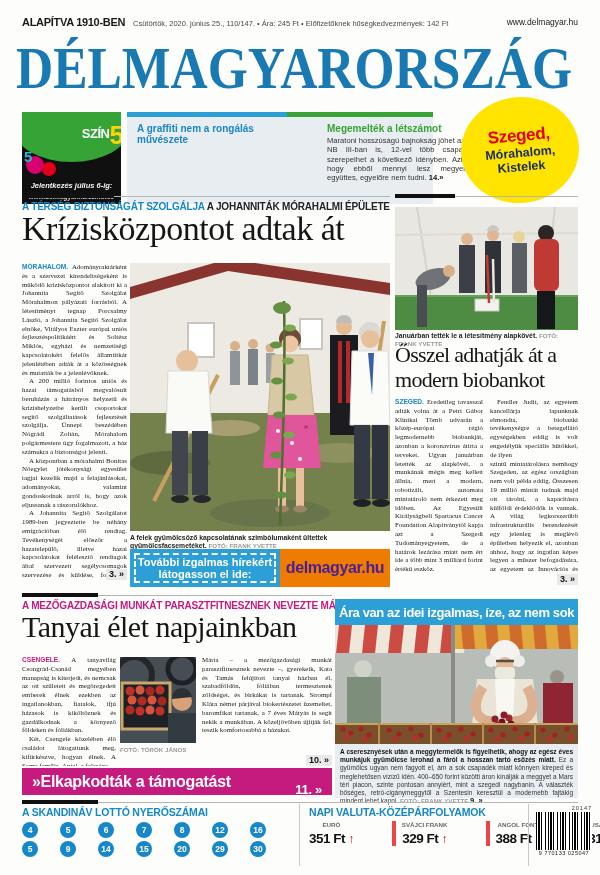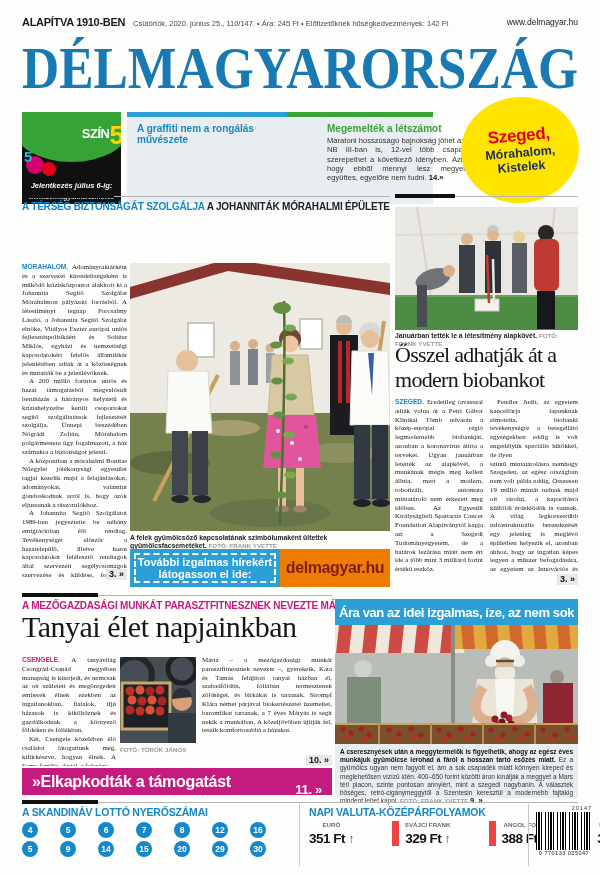--- a/index.html
+++ b/index.html
@@ -8,21 +8,21 @@
     position:relative; width:600px; height:875px; margin:0 auto;
     background:#fdfdfc; overflow:hidden;
     font-family:"Liberation Sans", sans-serif; color:#1a1a1a;
   }
   .abs { position:absolute; }
 
   
   .founded { left:22px; top:16px; font-size:11px; font-weight:bold; letter-spacing:-0.3px; }
   .dateline { left:133px; top:19px; font-size:7.5px; color:#4a4a4a; }
   .website { right:22px; top:17px; font-size:8.5px; font-weight:normal; }
-  .masthead-wrap { left:22px; top:30px; width:556px; height:74px; }
+  .masthead-wrap { left:16px; top:30px; width:556px; height:74px; }
 
   
   .rule { border-top:1px solid #b4b4b4; }
   .rule .tick { position:absolute; left:0; top:-3px; height:4px; background:#111; }
 
   
   .promo-box { left:22px; top:112px; width:99px; height:92px; background:#101010; overflow:hidden; }
   .promo-blob { position:absolute; left:-8px; top:-16px; width:115px; height:66px; background:#35a336; border-radius:50%; }
   .promo-word { position:absolute; left:0; top:8px; width:99px; text-align:center; color:#fff; font-weight:bold; font-size:13px; letter-spacing:-0.5px;margin-left:40px;}
   .promo-word .five { color:#ffd400; font-size:26px; vertical-align:-6px; font-weight:bold; }
@@ -68,21 +68,21 @@
   .photo { overflow:hidden; background:#cfcfc8; }
   .photo-main { left:130px; top:263px; width:260px; height:268px; }
   .caption { font-size:6.8px; font-weight:bold; color:#222; line-height:8px; }
   .credit { color:#9a9a9a; font-weight:bold; font-size:6.2px; }
   .caption-main { left:130px; top:534px; width:260px; }
 
   .banner-blue { left:130px; top:549px; width:150px; height:38px; background:#2c9fd6; }
   .banner-blue .dash { position:absolute; left:4px; top:4px; right:4px; bottom:4px; border:2px dashed #fff;
                        display:flex; align-items:center; justify-content:center; text-align:center;
                        color:#fff; font-weight:bold; font-size:11px; line-height:12.5px; }
-  .banner-orange { left:280px; top:549px; width:110px; height:38px; background:#ee7c00; color:#7f1d1d;
+  .banner-orange { left:280px; top:549px; width:110px; height:38px; background:#ee7c00; color:#4c1d95;
                    font-weight:bold; font-size:16px; display:flex; align-items:center; justify-content:center;
                    letter-spacing:-0.4px; }
 
   
   .photo-bio { left:395px; top:207px; width:183px; height:123px; }
   .caption-bio { left:395px; top:332px; width:183px; }
   .headline-bio { left:395px; top:342px; width:186px; font-family:"Liberation Serif", serif;
                   font-size:22px; line-height:25px; letter-spacing:-0.7px; color:#161616; }
   .bio-cols { left:395px; top:398px; width:183px; height:187px; column-count:2; column-gap:7px; }
 
@@ -113,21 +113,21 @@
   
   .foot-title { font-size:10.5px; font-weight:bold; color:#1687c8; letter-spacing:-0.2px; }
   .lotto-title { left:22px; top:806px; }
   .lotto-row { left:22px; display:flex; gap:22px; }
   .lr1 { top:822px; } .lr2 { top:841px; }
   .ball { width:16px; height:16px; border-radius:50%; background:#1687c8; color:#fff; font-weight:bold;
           font-size:8.5px; display:flex; align-items:center; justify-content:center; }
   .vsep { width:1px; background:#c8c8c8; top:804px; height:62px; }
   .curr-title { left:309px; top:806px; }
   .curr-row { left:309px; top:821px; display:flex;gap:32px; }
-  .curr-cell { padding:0 6px; border-left:7px solid #ef4444; display:flex; flex-direction:column; align-items:center; }
+  .curr-cell { padding:0 6px; border-left:4px solid #ef4444; display:flex; flex-direction:column; align-items:center; }
   .curr-cell.firstc { border-left:none; padding-left:0; }
   .curr-name { font-size:6.2px; font-weight:bold; color:#6a6a6a; white-space:nowrap; margin-bottom:3px; }
   .curr-val { font-size:13.5px; font-weight:bold; color:#111; white-space:nowrap; letter-spacing:-0.5px; }
   .curr-val .arr { color:#e30613; font-size:12px; }
   .barcode { left:536px; top:805px; width:56px; height:58px; }
   .bc-top { text-align:right; font-size:5.5px; color:#333; letter-spacing:1px; }
   .bc-bars { height:38px; margin-top:1px;
     background:repeating-linear-gradient(90deg,#000 0 1px,#fff 1px 2px,#000 2px 4px,#fff 4px 5px,#000 5px 6px,#fff 6px 9px,#000 9px 10px,#fff 10px 12px); }
   .bc-num { text-align:center; font-size:5.5px; color:#222; letter-spacing:0.5px; }
 </style>
@@ -178,20 +178,21 @@
       <div class="tick" style="width:92px;"></div>
     </div>
   <div class="abs rule" style="left:395px; top:196px; width:183px;">
       <div class="tick" style="width:60px;"></div>
     </div>
 
   <div class="abs kicker">
     <span class="kick-blue">A TÉRSÉG BIZTONSÁGÁT SZOLGÁLJA</span>
     <span class="kick-black">A JOHANNITÁK MÓRAHALMI ÉPÜLETE</span>
   </div>
+  <div class="abs headline-lead">Krízisközpontot adtak át</div>
 
   <div class="abs bodycol lead-col">
     <p class="first"><span class="loc">MÓRAHALOM.</span> <span>Adományraktárként és a szervezet kirendeltségeként is működő krízisközpontot alakított ki a Johannita Segítő Szolgálat Mórahalmon pályázati forrásból. A létesítményt tegnap Porcsalmy László, a Johannita Segítő Szolgálat elnöke, Vitályos Eszter európai uniós fejlesztéspolitikáért és Soltész Miklós, egyházi és nemzetiségi kapcsolatokért felelős államtitkár jelenlétében adták át a közösségnek és mutatták be a jelenlévőknek.</span></p>
     <p>A 200 millió forintos uniós és hazai támogatásból megvalósult beruházás a hátrányos helyzetű és krízishelyzetbe került csoportokat segítő szolgáltatások fejlesztését szolgálja. Ünnepi beszédében Nógrádi Zoltán, Mórahalom polgármestere úgy fogalmazott, a ház számukra a biztonságot jelenti.</p>
     <p>A központban a mórahalmi Bonitas Nőegylet jótékonysági egyesület tagjai kezelik majd a felajánlásokat, adományokat, valamint gondoskodnak arról is, hogy azok eljussanak a rászorulókhoz.</p>
     <p>A Johannita Segítő Szolgálatot 1989-ben jegyeztette be néhány emigrációban élő rendtag. Tevékenységét először a hazatelepülő, illetve hazai kapcsolatokat felélesztő rendtagok által szervezett segélycsomagok szervezése és küldése, fogadása, szétosztása jelentette.</p>
     <span class="pageref">3. »</span>
   </div>
 
   <div class="abs photo photo-main">

